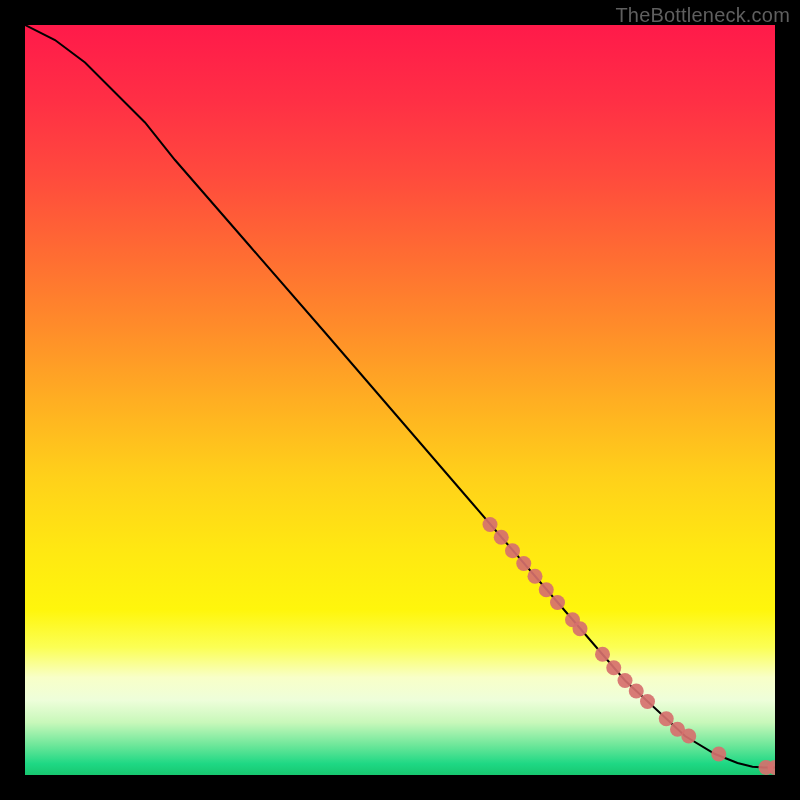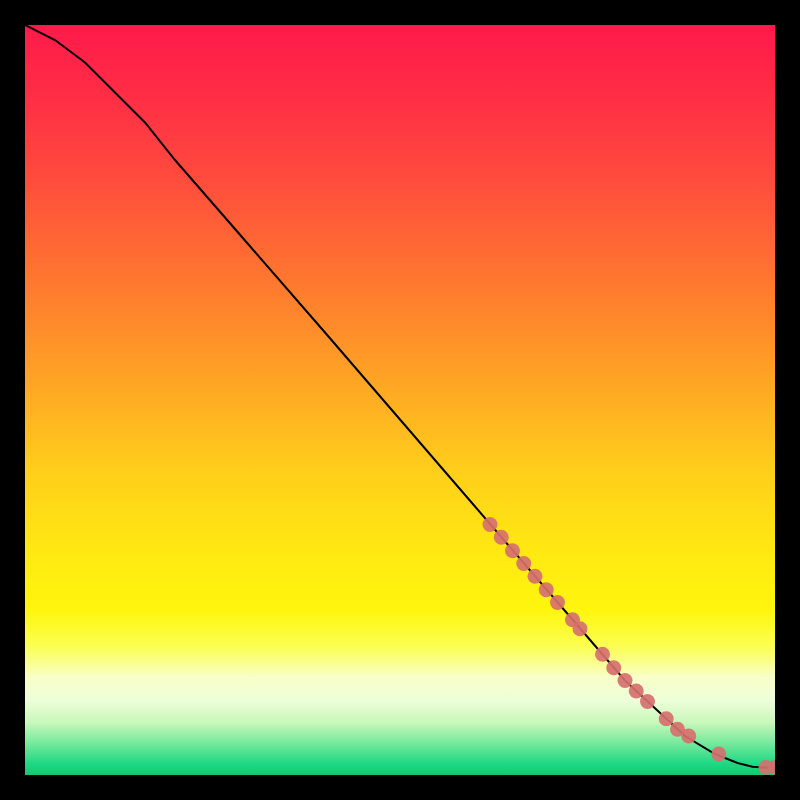--- a/index.html
+++ b/index.html
@@ -36,20 +36,21 @@
     overflow: hidden;
   }
   .plot-area svg {
     display: block;
   }
 </style>
 </head>
 <body>
 
 <div class="frame">
+  <div class="watermark">TheBottleneck.com</div>
 
   <div class="plot-area">
     <svg id="plot-svg" width="750" height="750" viewBox="0 0 750 750">
       <defs>
         <linearGradient id="bg-grad" x1="0" y1="0" x2="0" y2="1">
             <stop offset="0.00%" stop-color="#ff1a4a"></stop>
             <stop offset="10.00%" stop-color="#ff2f45"></stop>
             <stop offset="20.00%" stop-color="#ff4a3d"></stop>
             <stop offset="30.00%" stop-color="#ff6a33"></stop>
             <stop offset="40.00%" stop-color="#ff8b2a"></stop>

